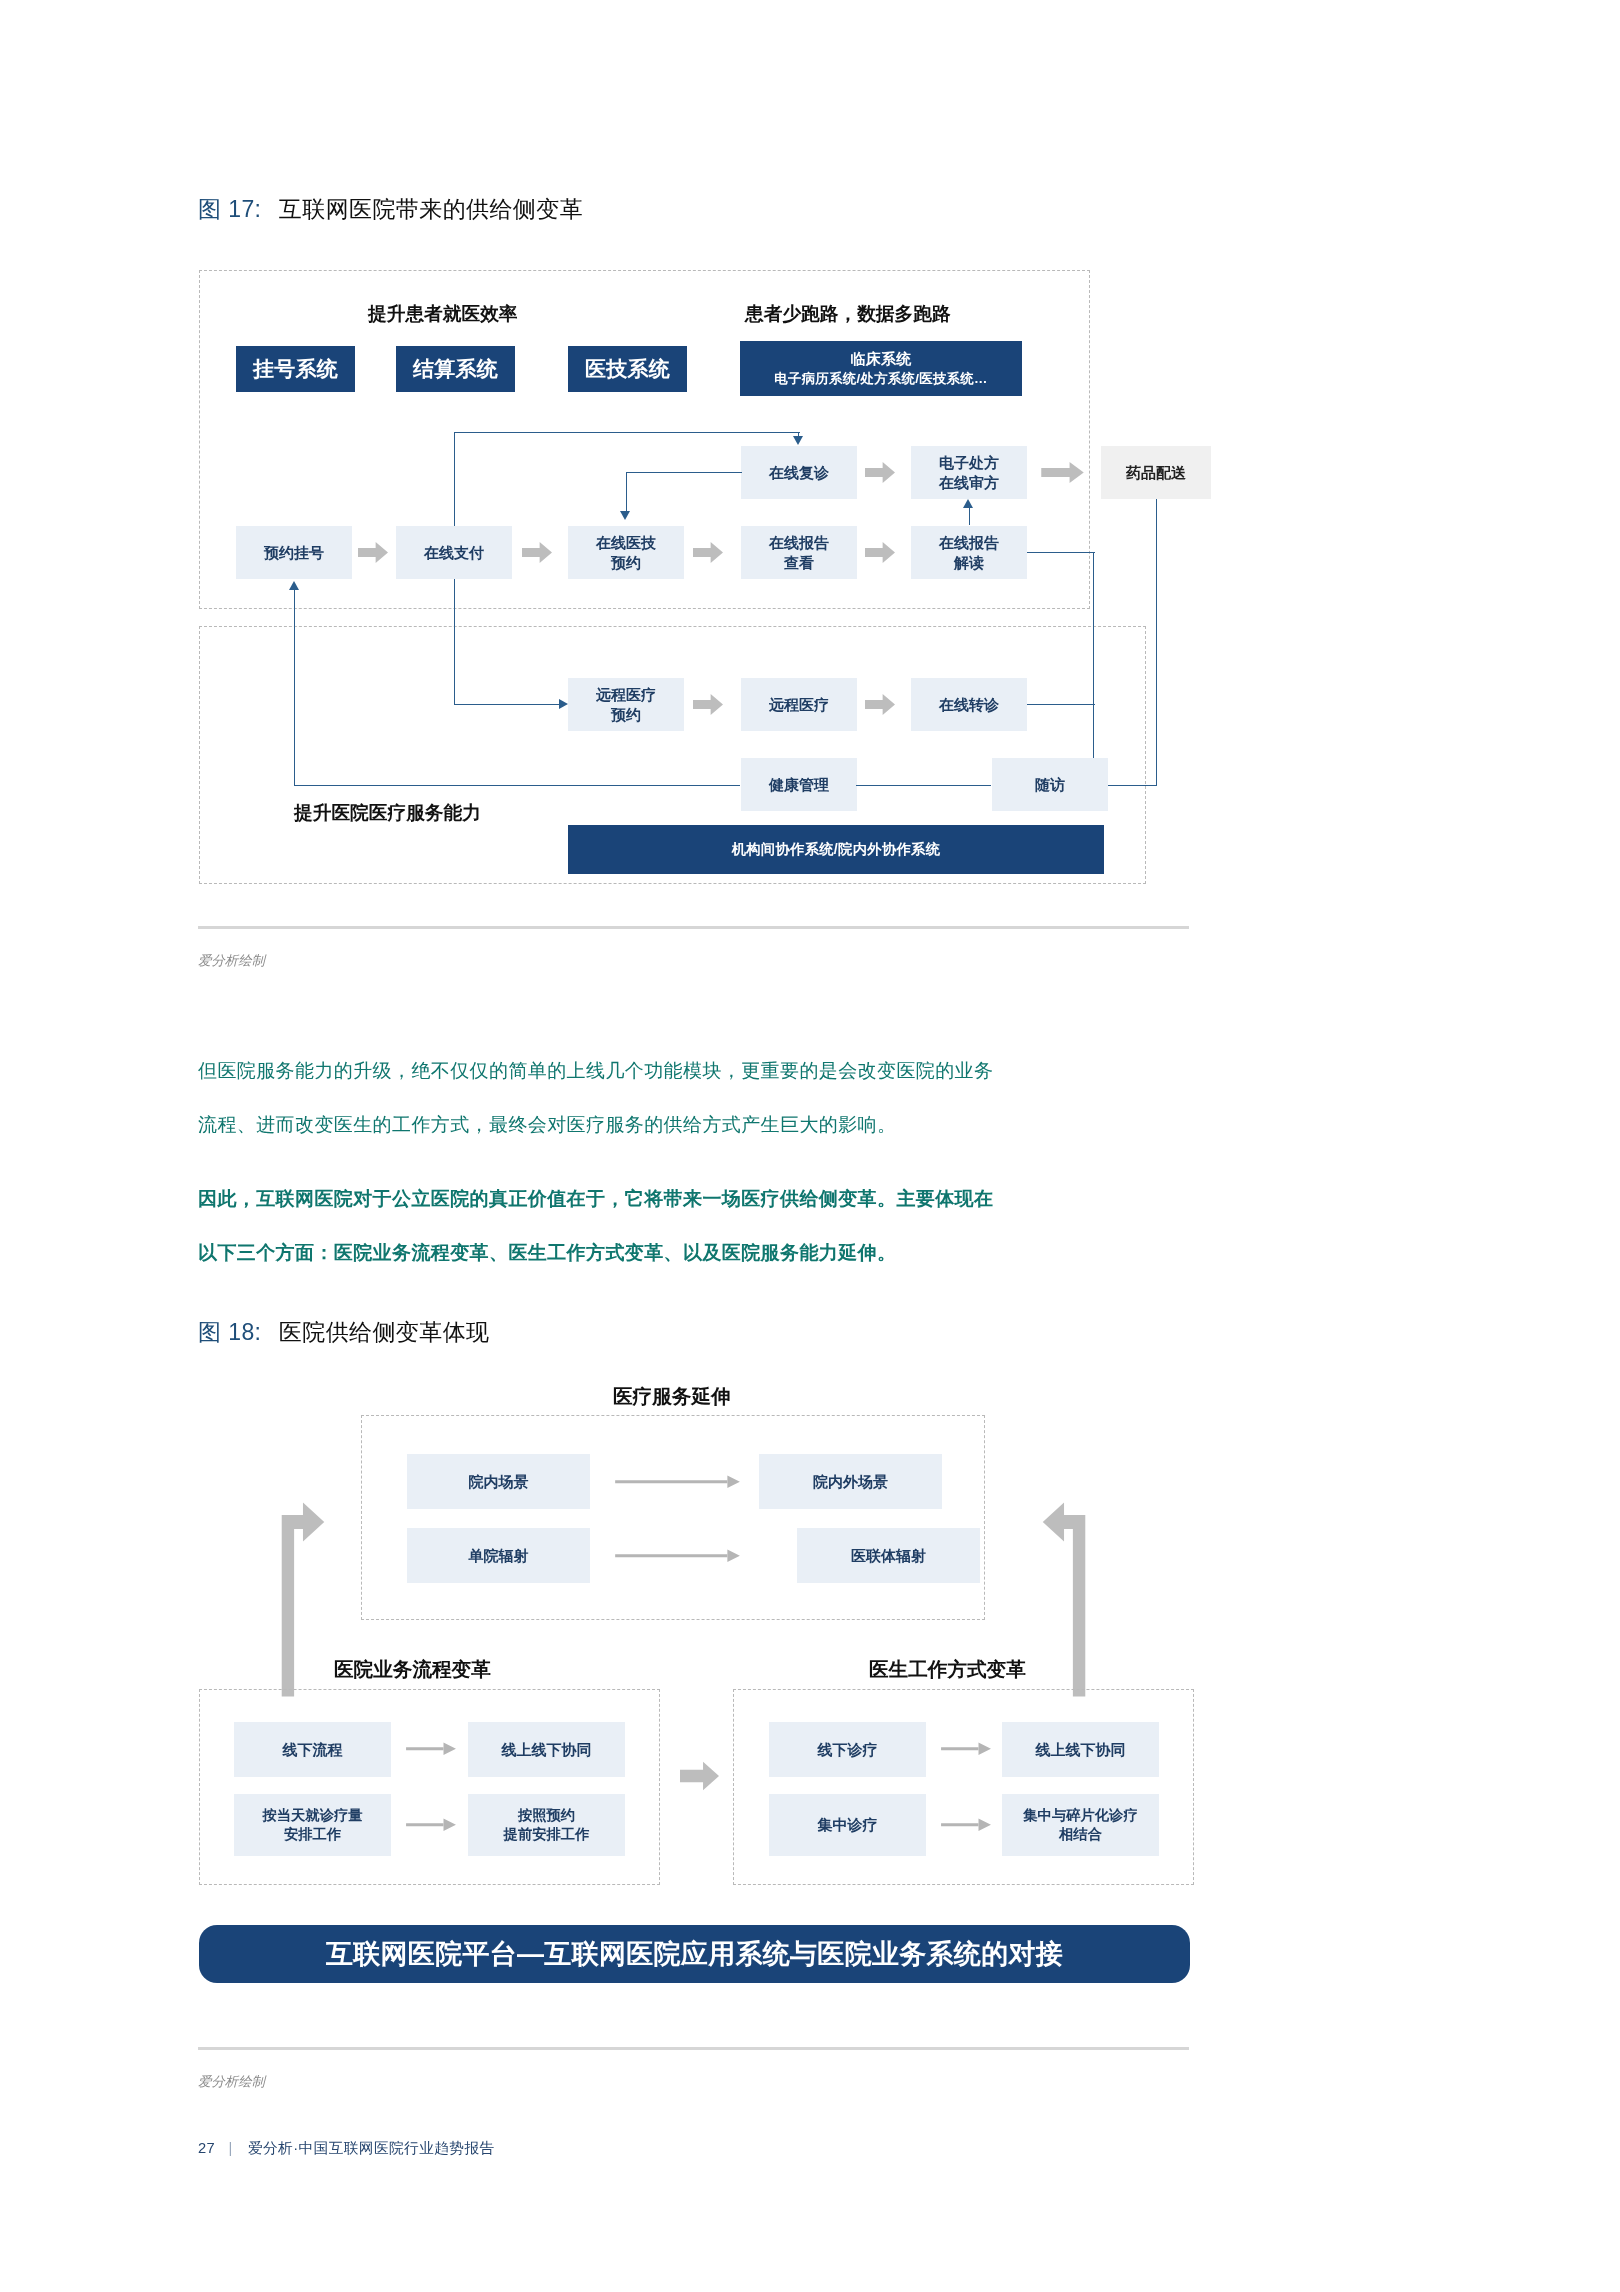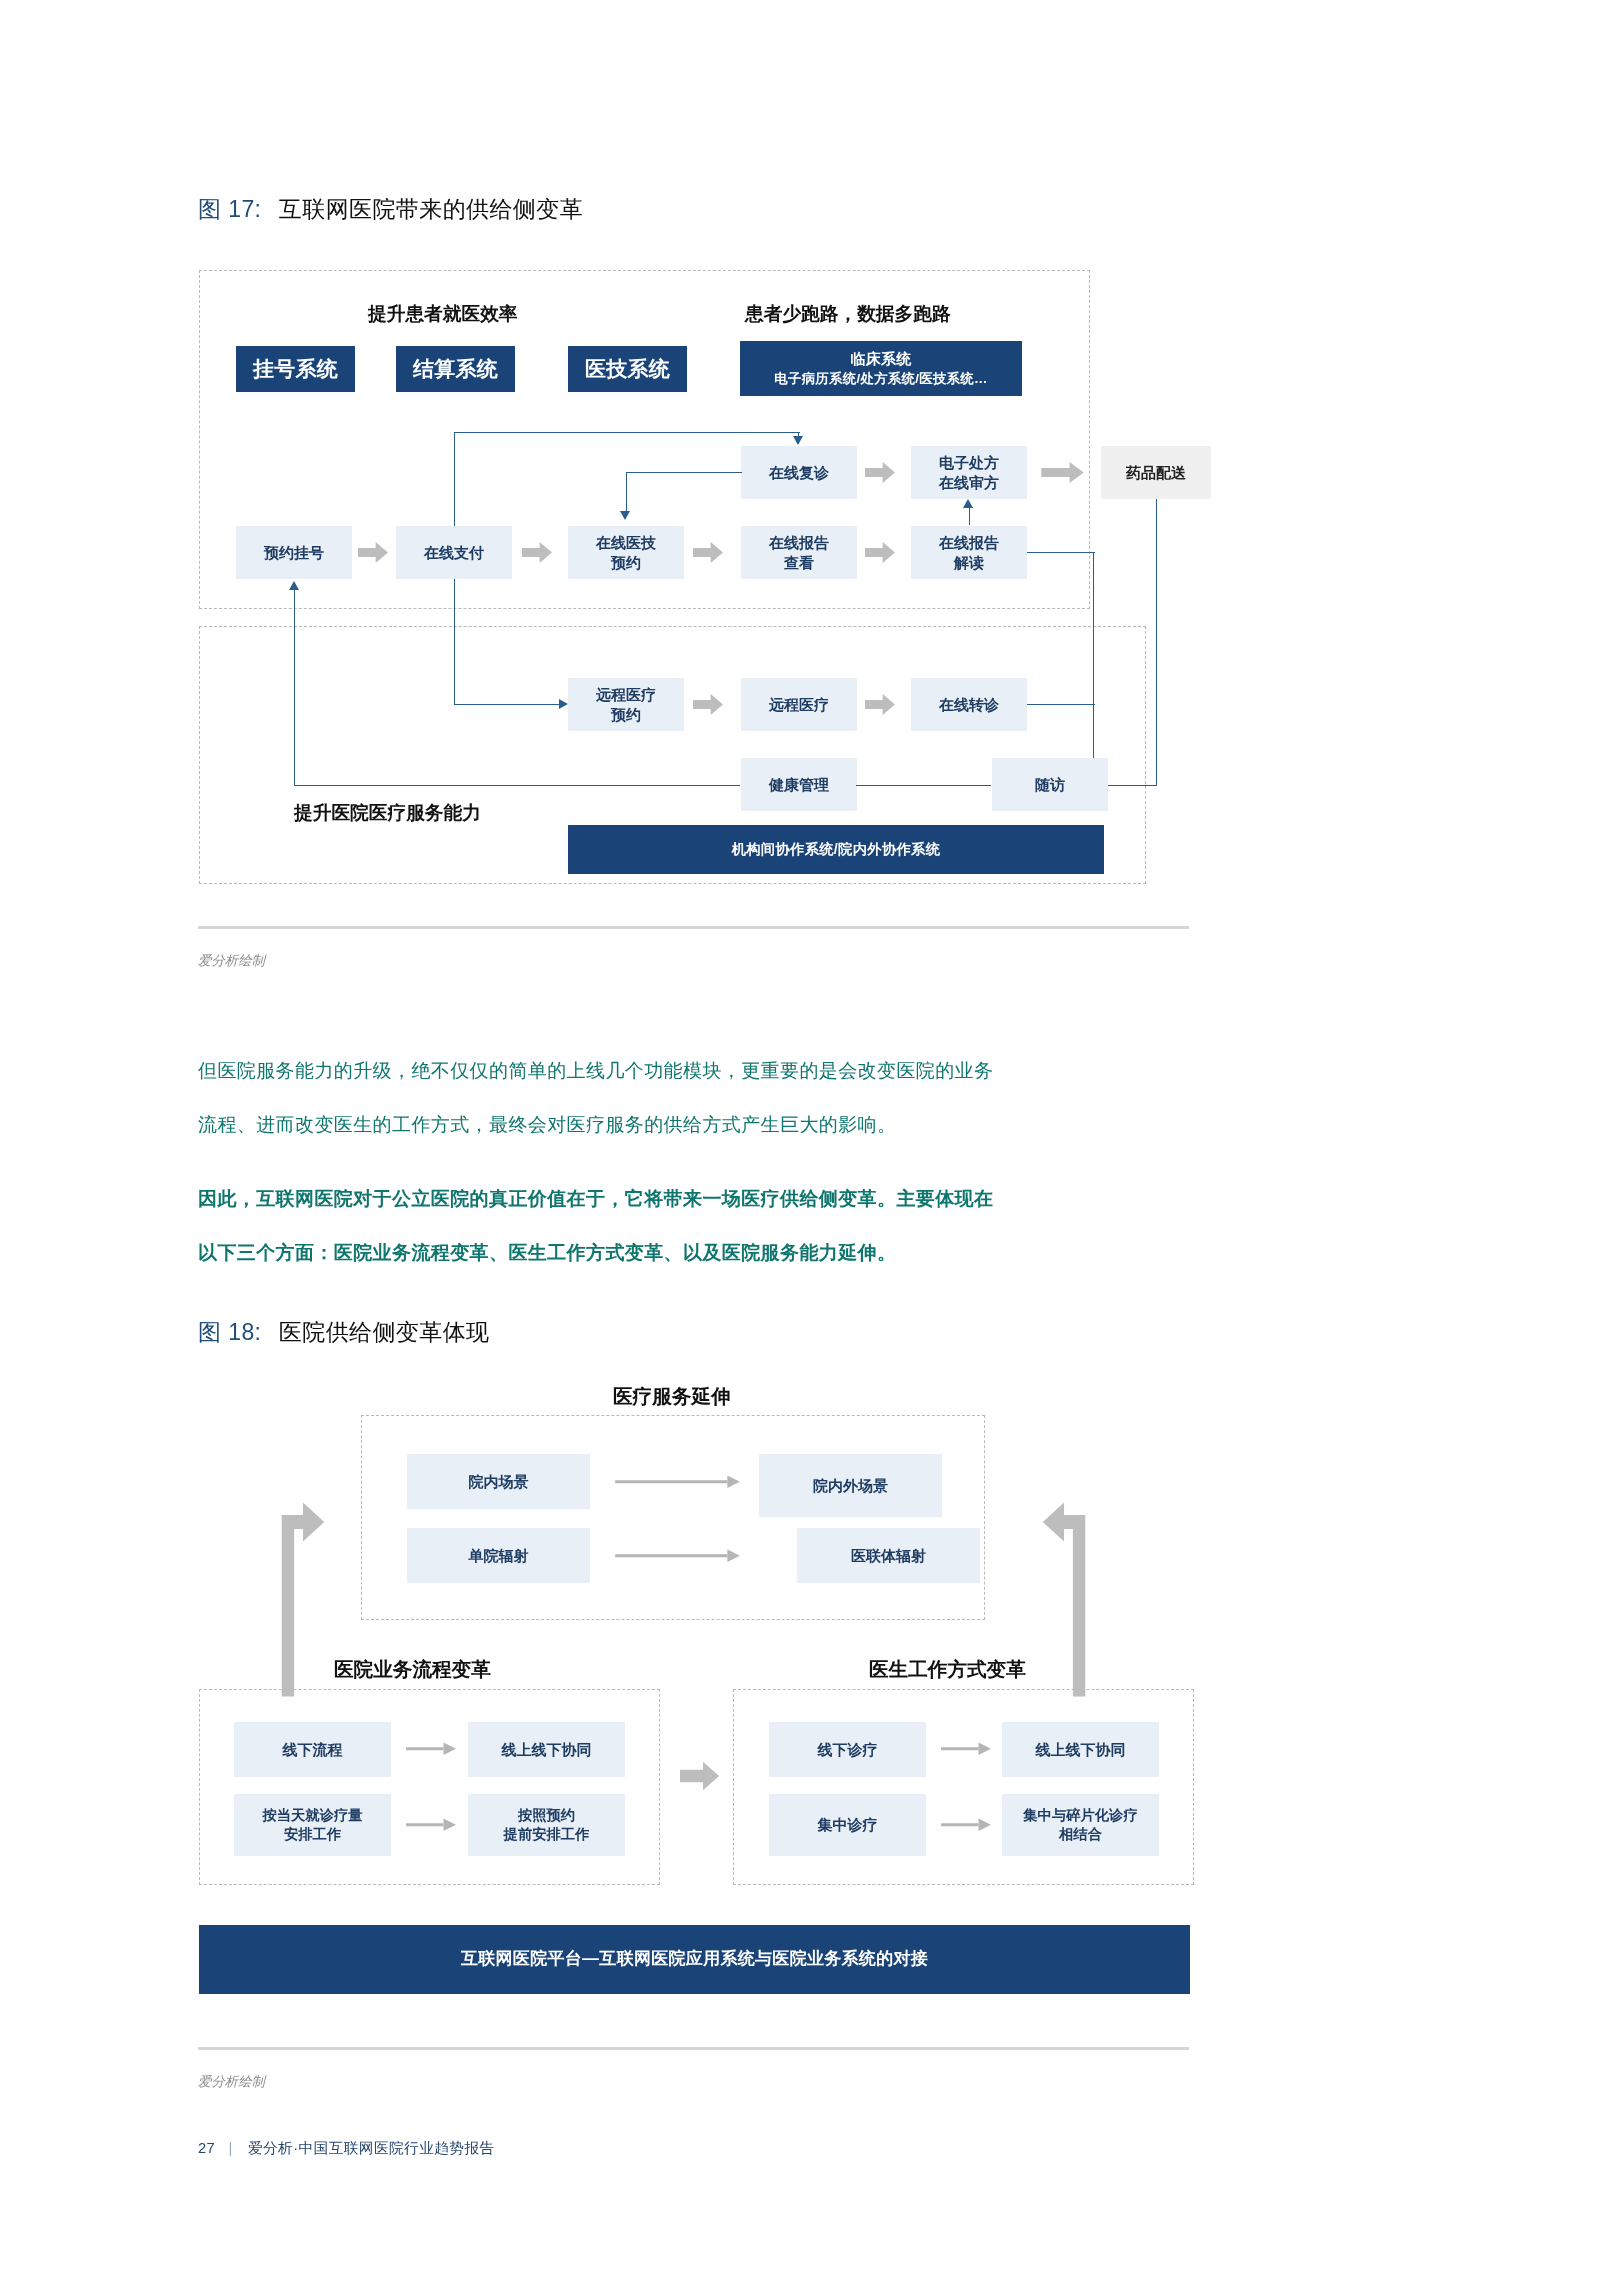--- a/index.html
+++ b/index.html
@@ -306,21 +306,21 @@
 
   <div class="fig-caption" style="left:198px; top:1317px;">
     <span class="fig-num">图 18:</span>
     <span class="fig-title" style="margin-left:10.7px;">医院供给侧变革体现</span>
   </div>
 
   <div class="dashed-frame" style="left:361px; top:1415px; width:624px; height:205px;"></div>
   <div class="group-title" style="left:604px; top:1383px;">医疗服务延伸</div>
 
   <div class="lite-box" style="left:407px; top:1454px; width:183px; height:55px;">院内场景</div>
-  <div class="lite-box" style="left:759px; top:1454px; width:183px; height:63px;">院内外场景</div>
+  <div class="lite-box" style="left:759px; top:1454px; width:183px; height:55px;">院内外场景</div>
   <div class="lite-box" style="left:407px; top:1528px; width:183px; height:55px;">单院辐射</div>
   <div class="lite-box" style="left:797px; top:1528px; width:183px; height:55px;">医联体辐射</div>
 
   <div class="thin-arrow" style="left:615px; top:1472px;">
     <svg width="125" height="19.6" viewBox="0 0 140 22">
         <path d="M0 11 L126 11" stroke="#b5b5b5" stroke-width="3.5"></path>
         <path d="M126 4 L140 11 L126 18 Z" fill="#b5b5b5"></path>
       </svg>
   </div>
   <div class="thin-arrow" style="left:615px; top:1546px;">
@@ -386,21 +386,21 @@
         <path d="M42 4 L56 11 L42 18 Z" fill="#b5b5b5"></path>
       </svg>
   </div>
   <div class="thin-arrow" style="left:941px; top:1815px;">
     <svg width="50" height="19.6" viewBox="0 0 56 22">
         <path d="M0 11 L42 11" stroke="#b5b5b5" stroke-width="3.5"></path>
         <path d="M42 4 L56 11 L42 18 Z" fill="#b5b5b5"></path>
       </svg>
   </div>
 
-  <div class="nav-box" style="left:199px; top:1925px; width:991px; height:69px; font-size:17px;">互联网医院平台—互联网医院应用系统与医院业务系统的对接</div>
+  <div class="nav-box" style="left:199px; top:1925px; width:991px; height:58px; font-size:27px;border-radius:18px;">互联网医院平台—互联网医院应用系统与医院业务系统的对接</div>
 
   <div class="hr-rule" style="left:198px; top:2047px; width:991px;"></div>
   <div class="source-note" style="left:198px; top:2073px;">爱分析绘制</div>
 
   <div class="footer" style="left:198px; top:2139px;">
     <span class="pg">27</span>
     <span class="bar">|</span>
     <span>爱分析·中国互联网医院行业趋势报告</span>
   </div>
 

